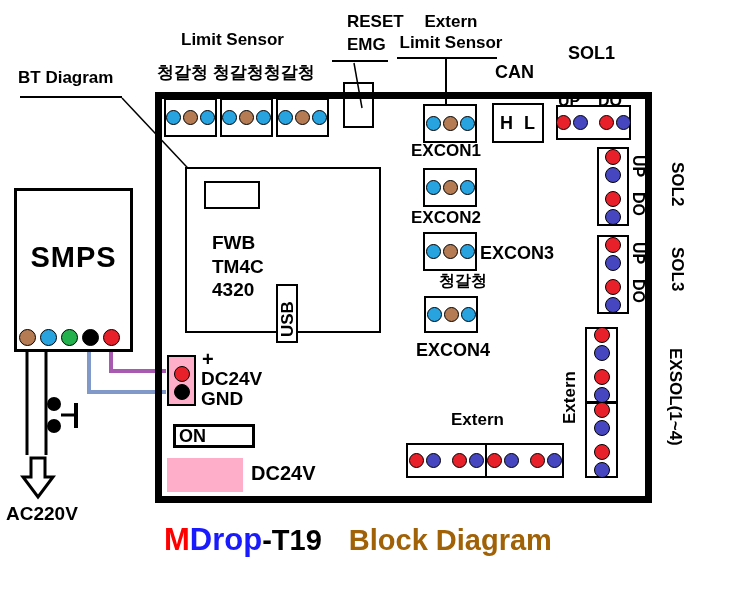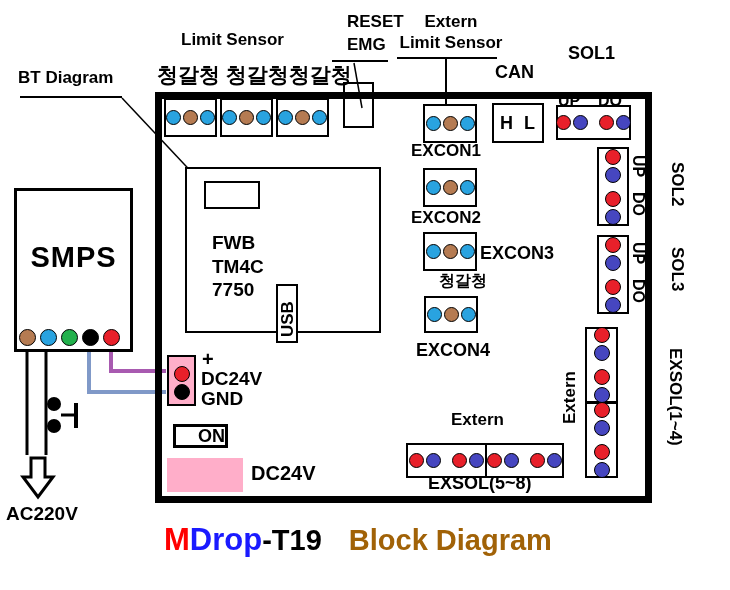--- a/index.html
+++ b/index.html
@@ -56,21 +56,21 @@
     <line x1="76" y1="403" x2="76" y2="428" stroke="#000" stroke-width="4"></line>
     <polyline points="111,346 111,371 166,371" fill="none" stroke="#A85AB0" stroke-width="4"></polyline>
     <polyline points="89,346 89,392 166,392" fill="none" stroke="#8099C8" stroke-width="4"></polyline>
     <polygon points="31,458 45,458 45,477 53,477 38,497 23,477 31,477" fill="#fff" stroke="#000" stroke-width="3"></polygon>
   </svg>
 
   <div id="board"></div>
 
   <div class="lbl" style="left:18px;top:69px;font-size:17px;">BT Diagram</div>
   <div class="lbl" style="left:181px;top:31px;font-size:17px;">Limit Sensor</div>
-  <div class="lbl" style="left:157px;top:64px;font-size:21px;">청갈청 청갈청청갈청</div>
+  <div class="lbl" style="left:157px;top:64px;font-size:17px;">청갈청 청갈청청갈청</div>
 
   <div class="box conn" style="left:164px;top:98px;width:53px;height:39px;">
       <span class="dot" style="background: rgb(41, 163, 224);"></span>
       <span class="dot" style="background: rgb(181, 123, 82);"></span>
       <span class="dot" style="background: rgb(41, 163, 224);"></span>
     </div>
   <div class="box conn" style="left:220px;top:98px;width:53px;height:39px;">
       <span class="dot" style="background: rgb(41, 163, 224);"></span>
       <span class="dot" style="background: rgb(181, 123, 82);"></span>
       <span class="dot" style="background: rgb(41, 163, 224);"></span>
@@ -182,28 +182,27 @@
       <span class="dot" style="background: rgb(232, 32, 42);"></span>
       <span class="dot" style="background: rgb(70, 70, 192);"></span>
     </div>
   <div class="box conn" style="left:485px;top:443px;width:79px;height:35px;">
       <span class="dot" style="background: rgb(232, 32, 42);"></span>
       <span class="dot" style="background: rgb(70, 70, 192);"></span>
       <span class="dotgap"></span>
       <span class="dot" style="background: rgb(232, 32, 42);"></span>
       <span class="dot" style="background: rgb(70, 70, 192);"></span>
     </div>
-  <div class="lbl" style="left:428px;top:474px;font-size:18px;">EXSOL(5~8)</div>
 
   <div class="box" style="left:185px;top:167px;width:196px;height:166px;"></div>
   <div class="box" style="left:204px;top:181px;width:56px;height:28px;"></div>
   <div class="lbl" style="left:212px;top:231px;font-size:19px;line-height:23.5px;">
     <div>FWB</div>
     <div>TM4C</div>
-    <div>7750</div>
+    <div>4320</div>
   </div>
   <div class="box" style="left:276px;top:284px;width:22px;height:59px;z-index:5;"></div>
   <div class="lbl rotm90" style="left:279px;top:337px;font-size:17px;z-index:6;">USB</div>
 
   <div id="smps">
     <div id="smps-label">SMPS</div>
   </div>
   <div id="smps-dots">
       <span class="dot" style="background: rgb(181, 123, 82);"></span>
       <span class="dot" style="background: rgb(41, 163, 224);"></span>
@@ -213,21 +212,21 @@
     </div>
 
   <div class="box conn v" id="dc24v-conn" style="left:167px;top:355px;width:29px;height:51px;">
       <span class="dot" style="background: rgb(232, 32, 42);"></span>
       <span class="dot" style="background: rgb(0, 0, 0);"></span>
     </div>
   <div class="lbl" style="left:202px;top:349px;font-size:20px;">+</div>
   <div class="lbl" style="left:201px;top:369px;font-size:19px;">DC24V</div>
   <div class="lbl" style="left:201px;top:389px;font-size:19px;">GND</div>
 
-  <div class="box" id="on-box" style="left:173px;top:424px;width:55px;height:24px;justify-content:flex-end;">
+  <div class="box" id="on-box" style="left:173px;top:424px;width:82px;height:24px;">
     <span>ON</span>
   </div>
 
   <div id="pink-legend"></div>
   <div class="lbl" style="left:251px;top:463px;font-size:20px;">DC24V</div>
 
   <div class="lbl" style="left:6px;top:504px;font-size:19px;">AC220V</div>
 
   <div id="title">
     <span class="t-m">M</span><span class="t-drop">Drop</span><span class="t-model">-T19</span><span class="t-rest">Block Diagram</span>

